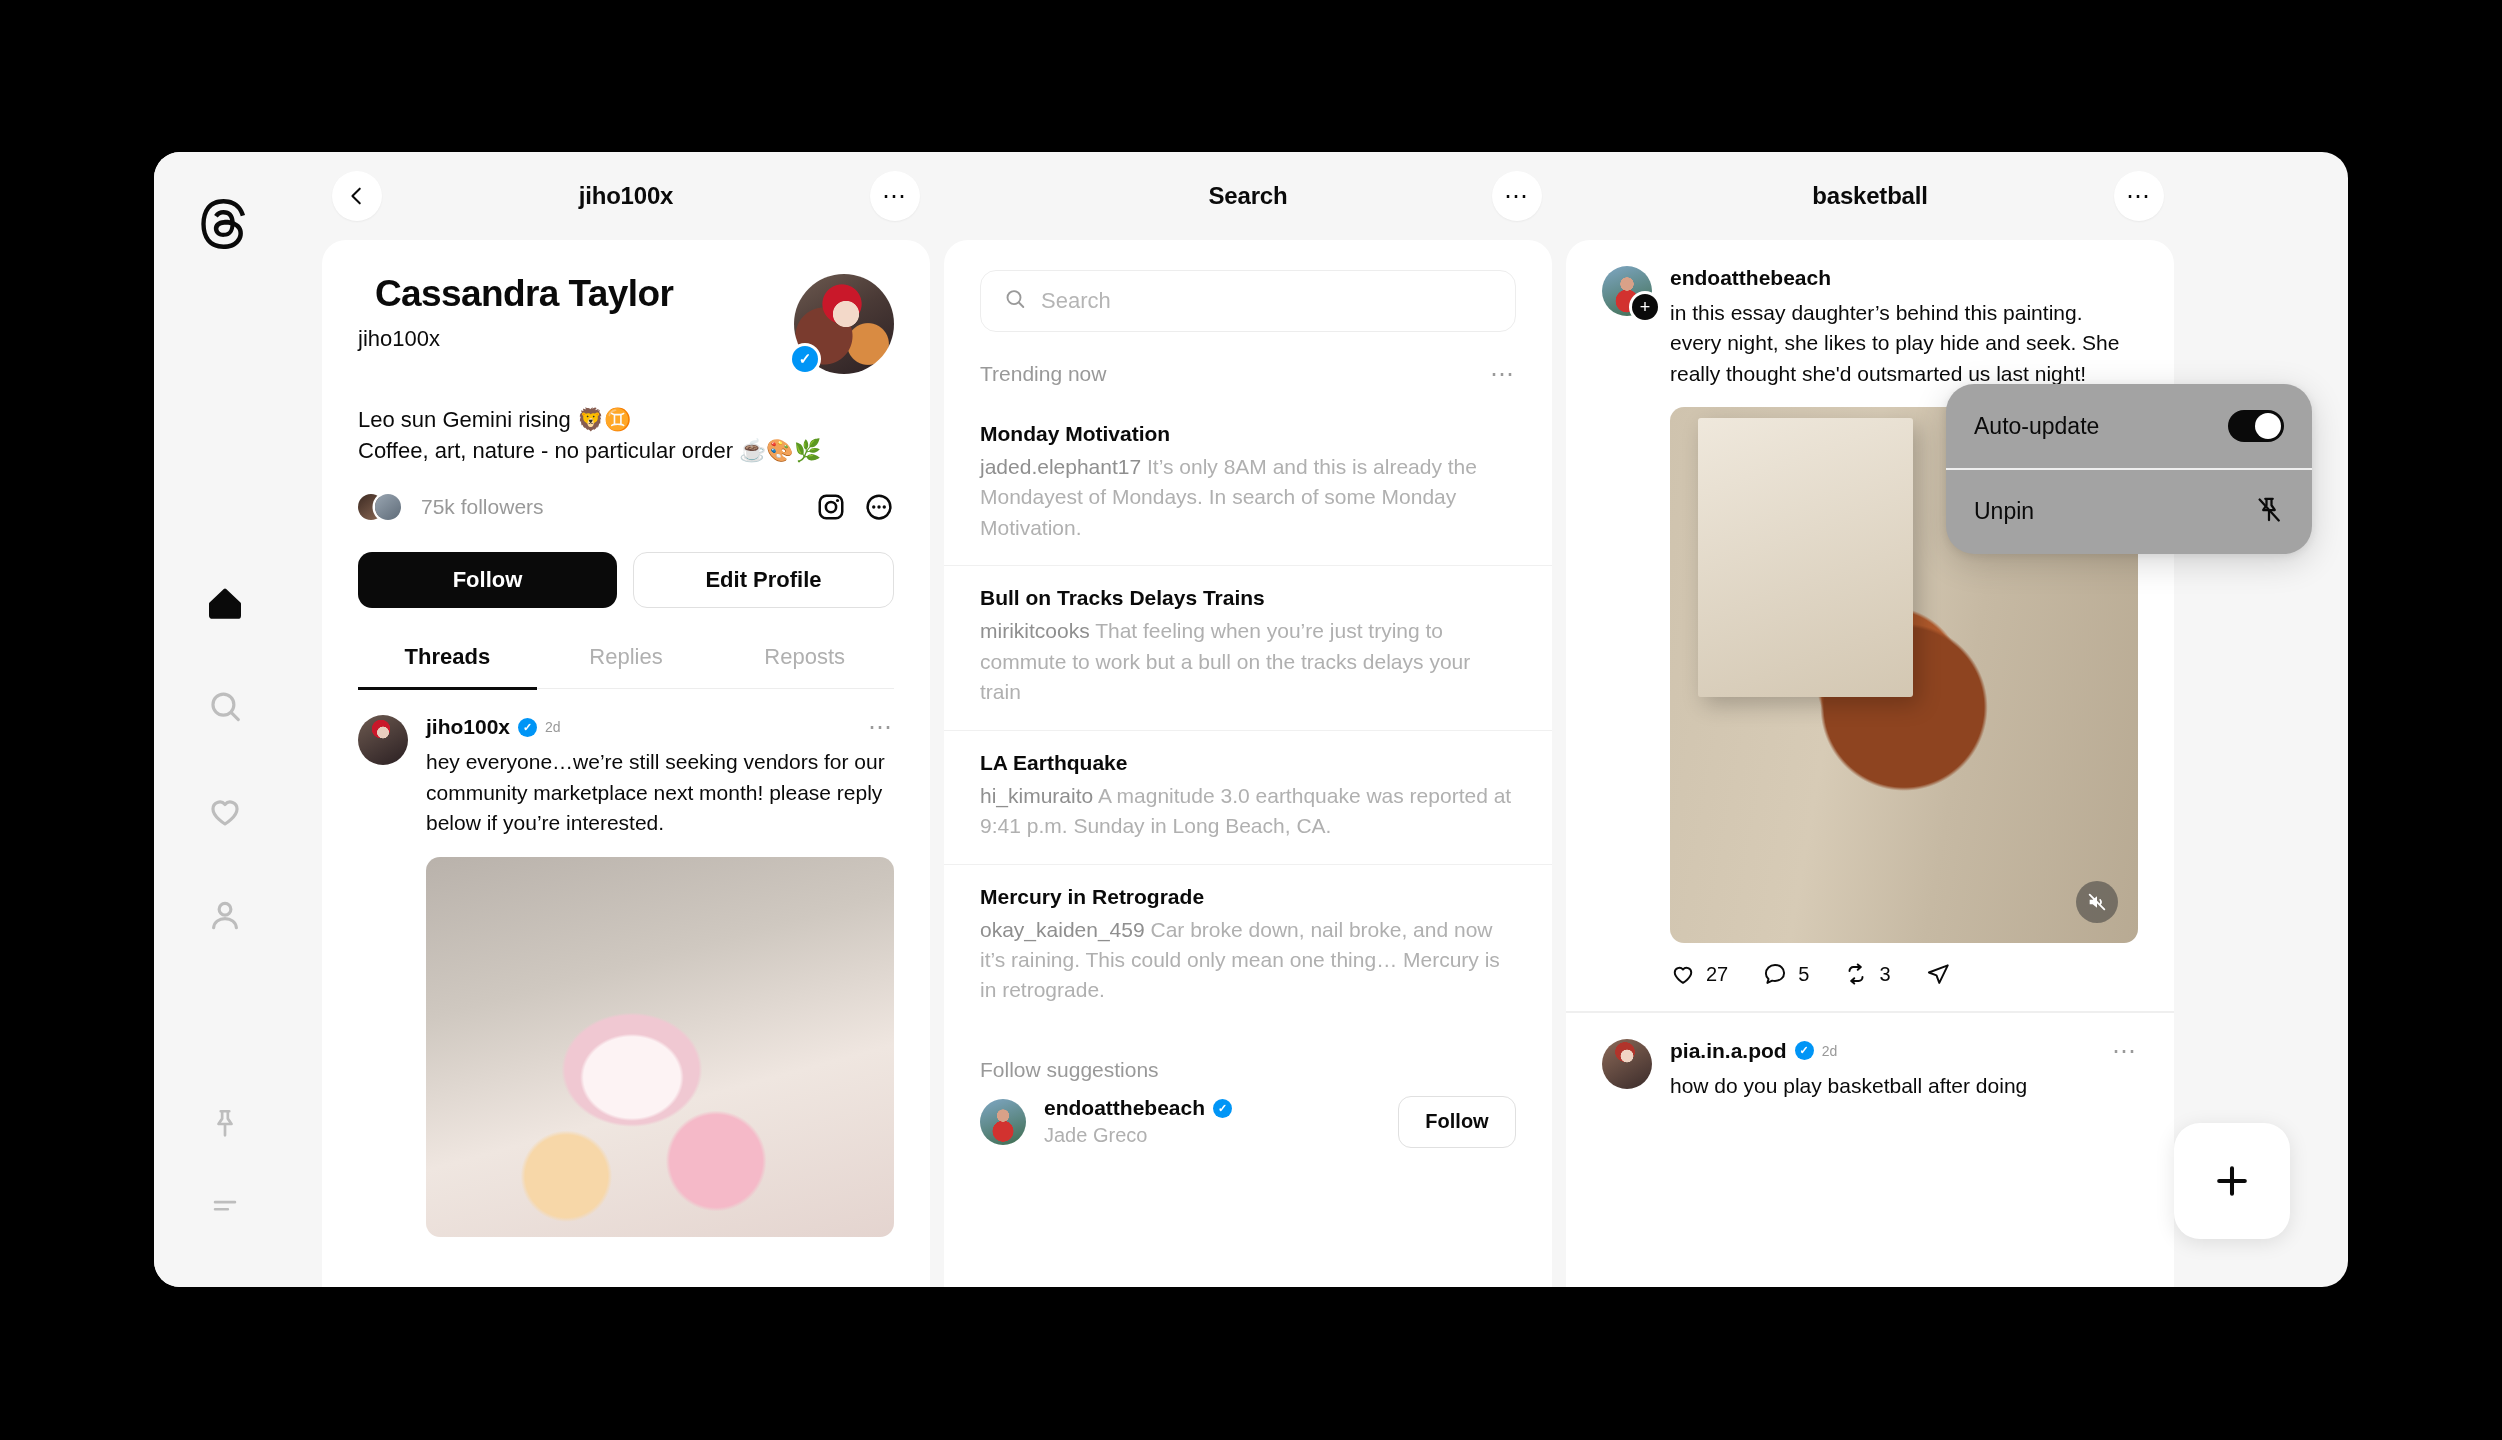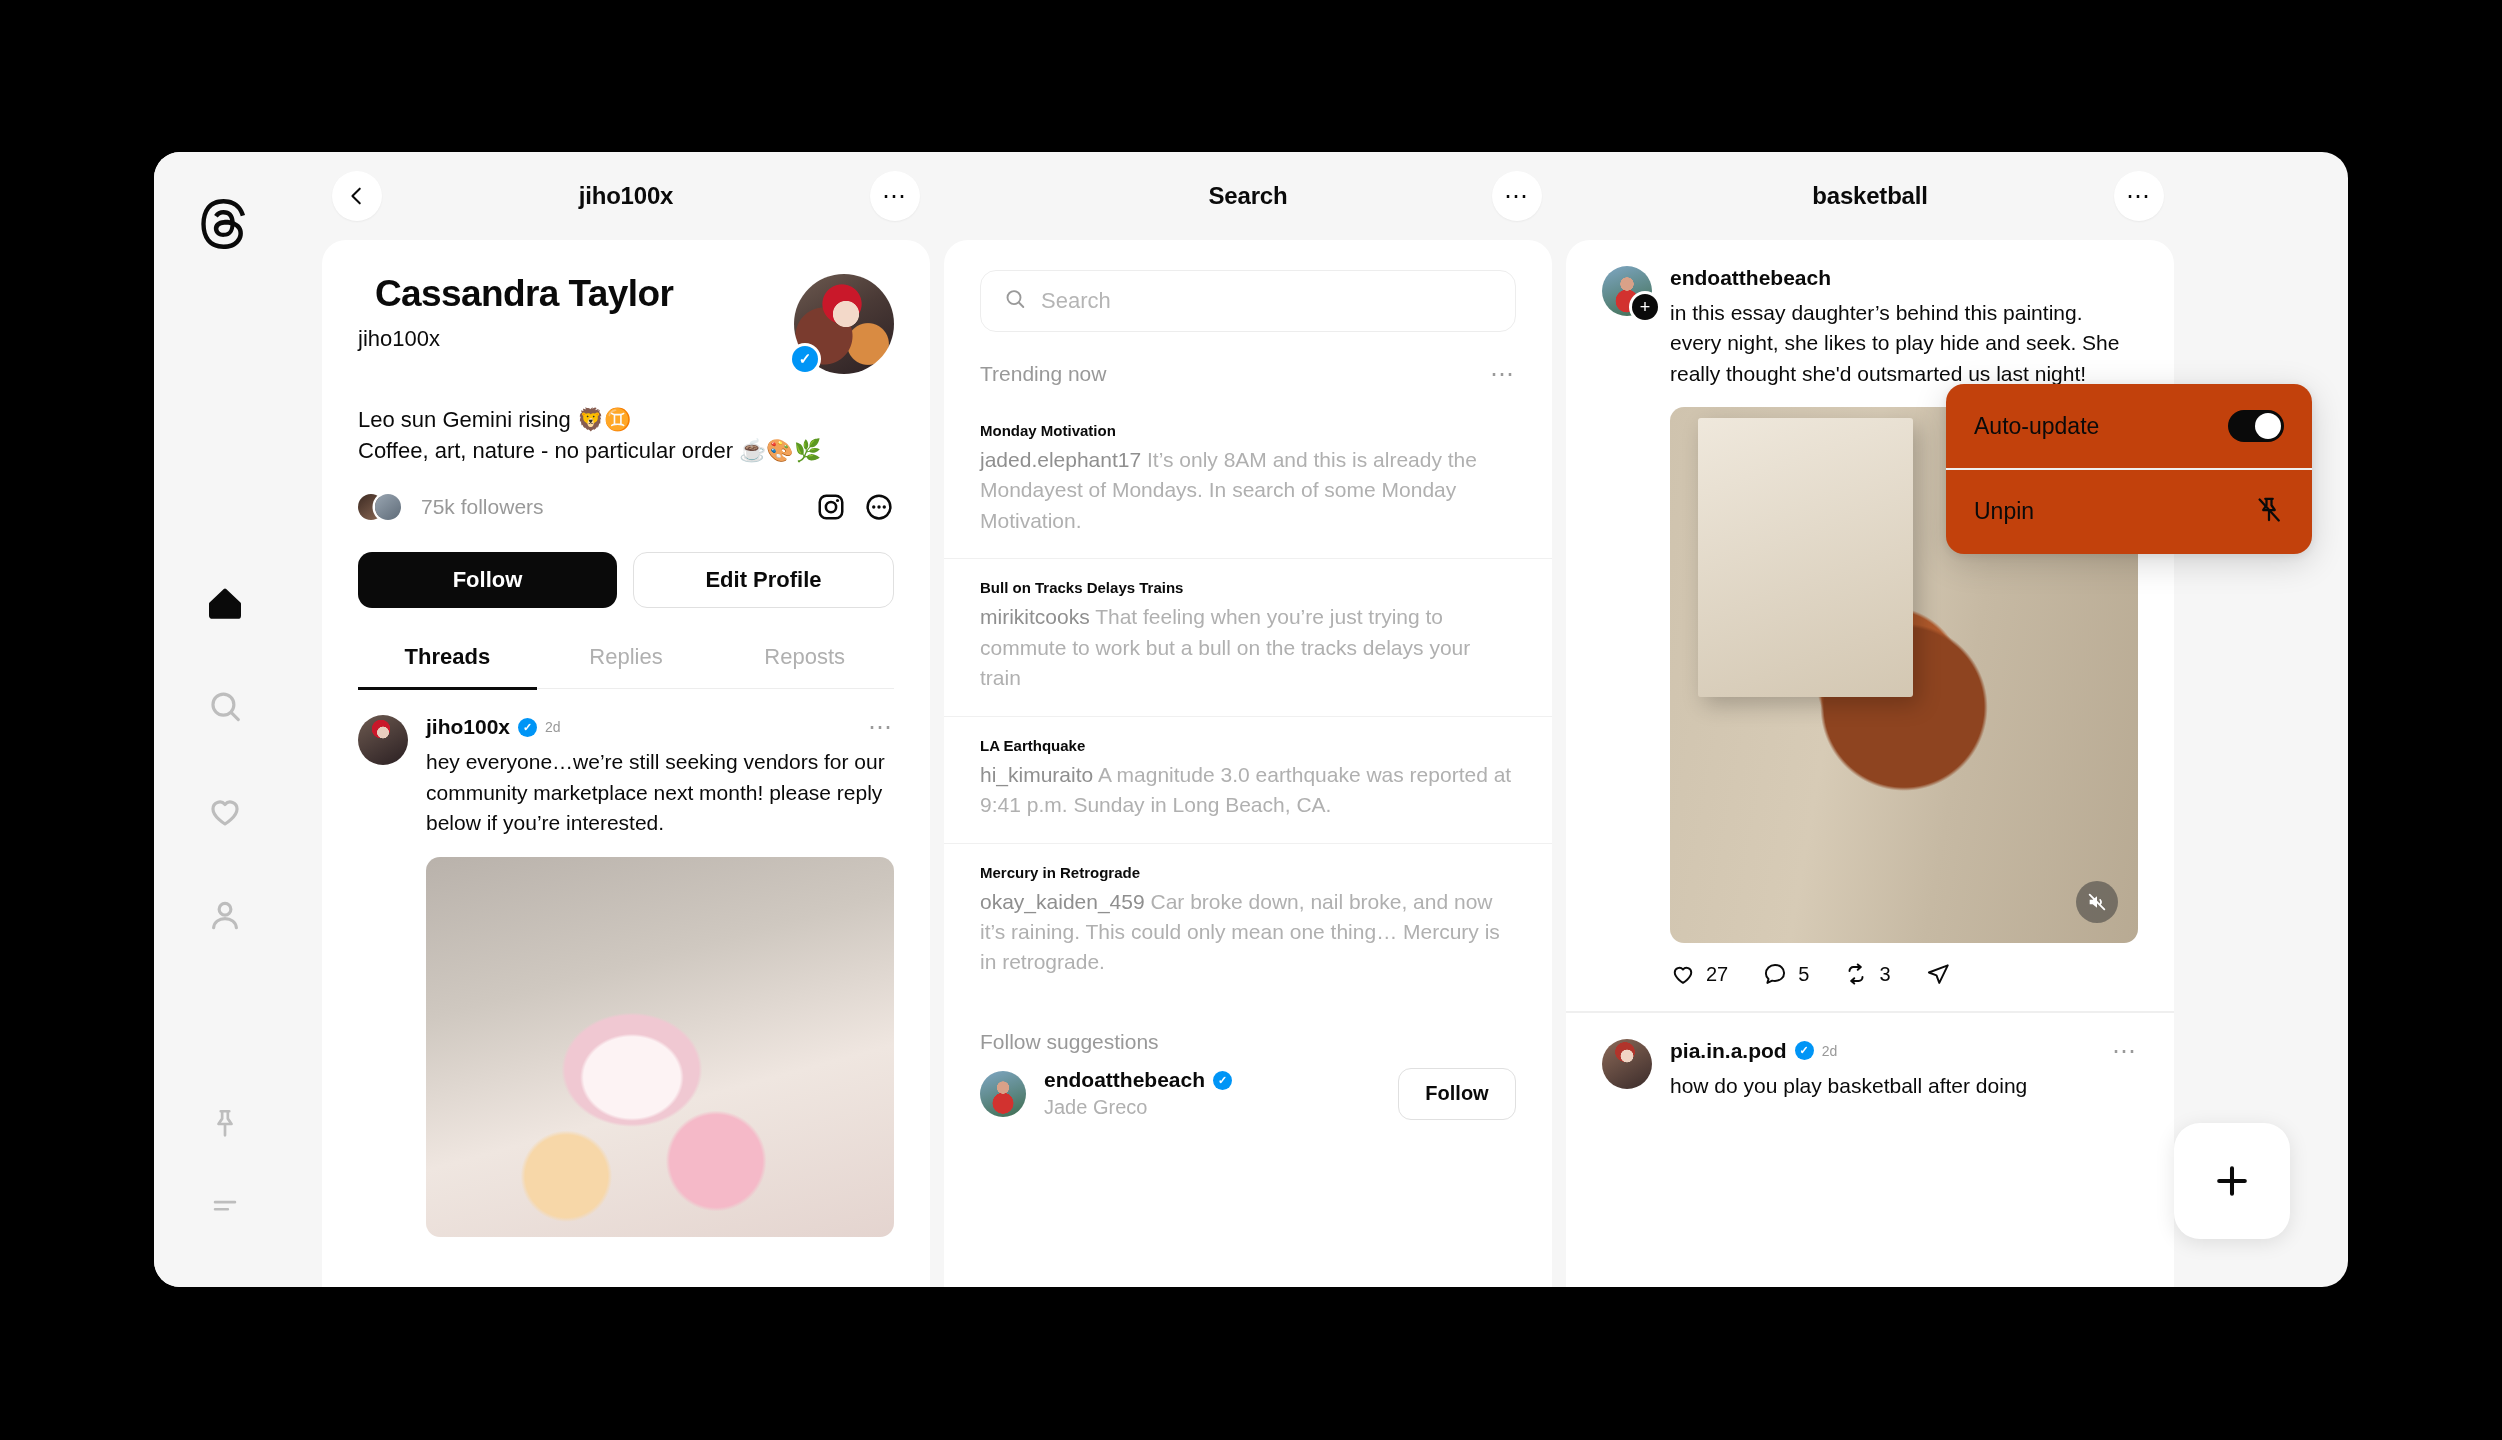--- a/index.html
+++ b/index.html
@@ -210,21 +210,21 @@
     flex: 1; caret-color: #0a0a0a;
   }
   .search-input::placeholder { color: #b5b5b5; }
   .sec-head {
     display: flex; align-items: flex-end; justify-content: space-between;
     padding: 30px 36px 16px 36px;
   }
   .sec-title { font-size: 21px; color: #999; }
   .trend-item { padding: 20px 36px 22px 36px; border-top: 1.5px solid #f0f0f0; cursor: pointer; }
   .trend-item:first-of-type { border-top: 0; }
-  .trend-title { font-size: 15px; font-weight: 700; color: #0a0a0a; }
+  .trend-title { font-size: 21px; font-weight: 700; color: #0a0a0a; }
   .trend-desc { margin-top: 6px; font-size: 21px; line-height: 1.45; color: #b0b0b0; }
   .trend-user { color: #8f8f8f; }
   .sugg-row { display: flex; align-items: center; padding: 8px 36px 0 36px; gap: 18px; }
   .sugg-av { width: 46px; height: 46px; border-radius: 50%; flex: 0 0 auto;
     background: radial-gradient(circle at 50% 36%, #d9a188 0 16%, transparent 17%),
       radial-gradient(circle at 50% 70%, #d2322f 0 26%, transparent 27%),
       linear-gradient(160deg,#7fa7c4,#3f6d4f); }
   .sugg-name { font-size: 21px; font-weight: 700; color: #0a0a0a; }
   .sugg-sub { font-size: 20px; color: #b0b0b0; margin-top: 4px; }
   .sugg-btn {
@@ -232,22 +232,22 @@
     border: 1.5px solid #e0e0e0; background: #fff;
     display: flex; align-items: center; justify-content: center;
     font-size: 20px; font-weight: 700; color: #0a0a0a; cursor: pointer;
   }
 
   
   .menu {
     position: absolute;
     left: 1792px; top: 232px;
     width: 366px;
-    background: #c2410c;
-    border-radius: 18px;
+    background: #a3a3a3;
+    border-radius: 28px;
     box-shadow: 0 8px 34px rgba(0,0,0,.16), 0 2px 8px rgba(0,0,0,.08);
     overflow: hidden;
     z-index: 50;
   }
   .menu-item {
     height: 84px; padding: 0 28px;
     display: flex; align-items: center; justify-content: space-between;
     cursor: pointer;
   }
   .menu-label { font-size: 23px; color: #0a0a0a; }

